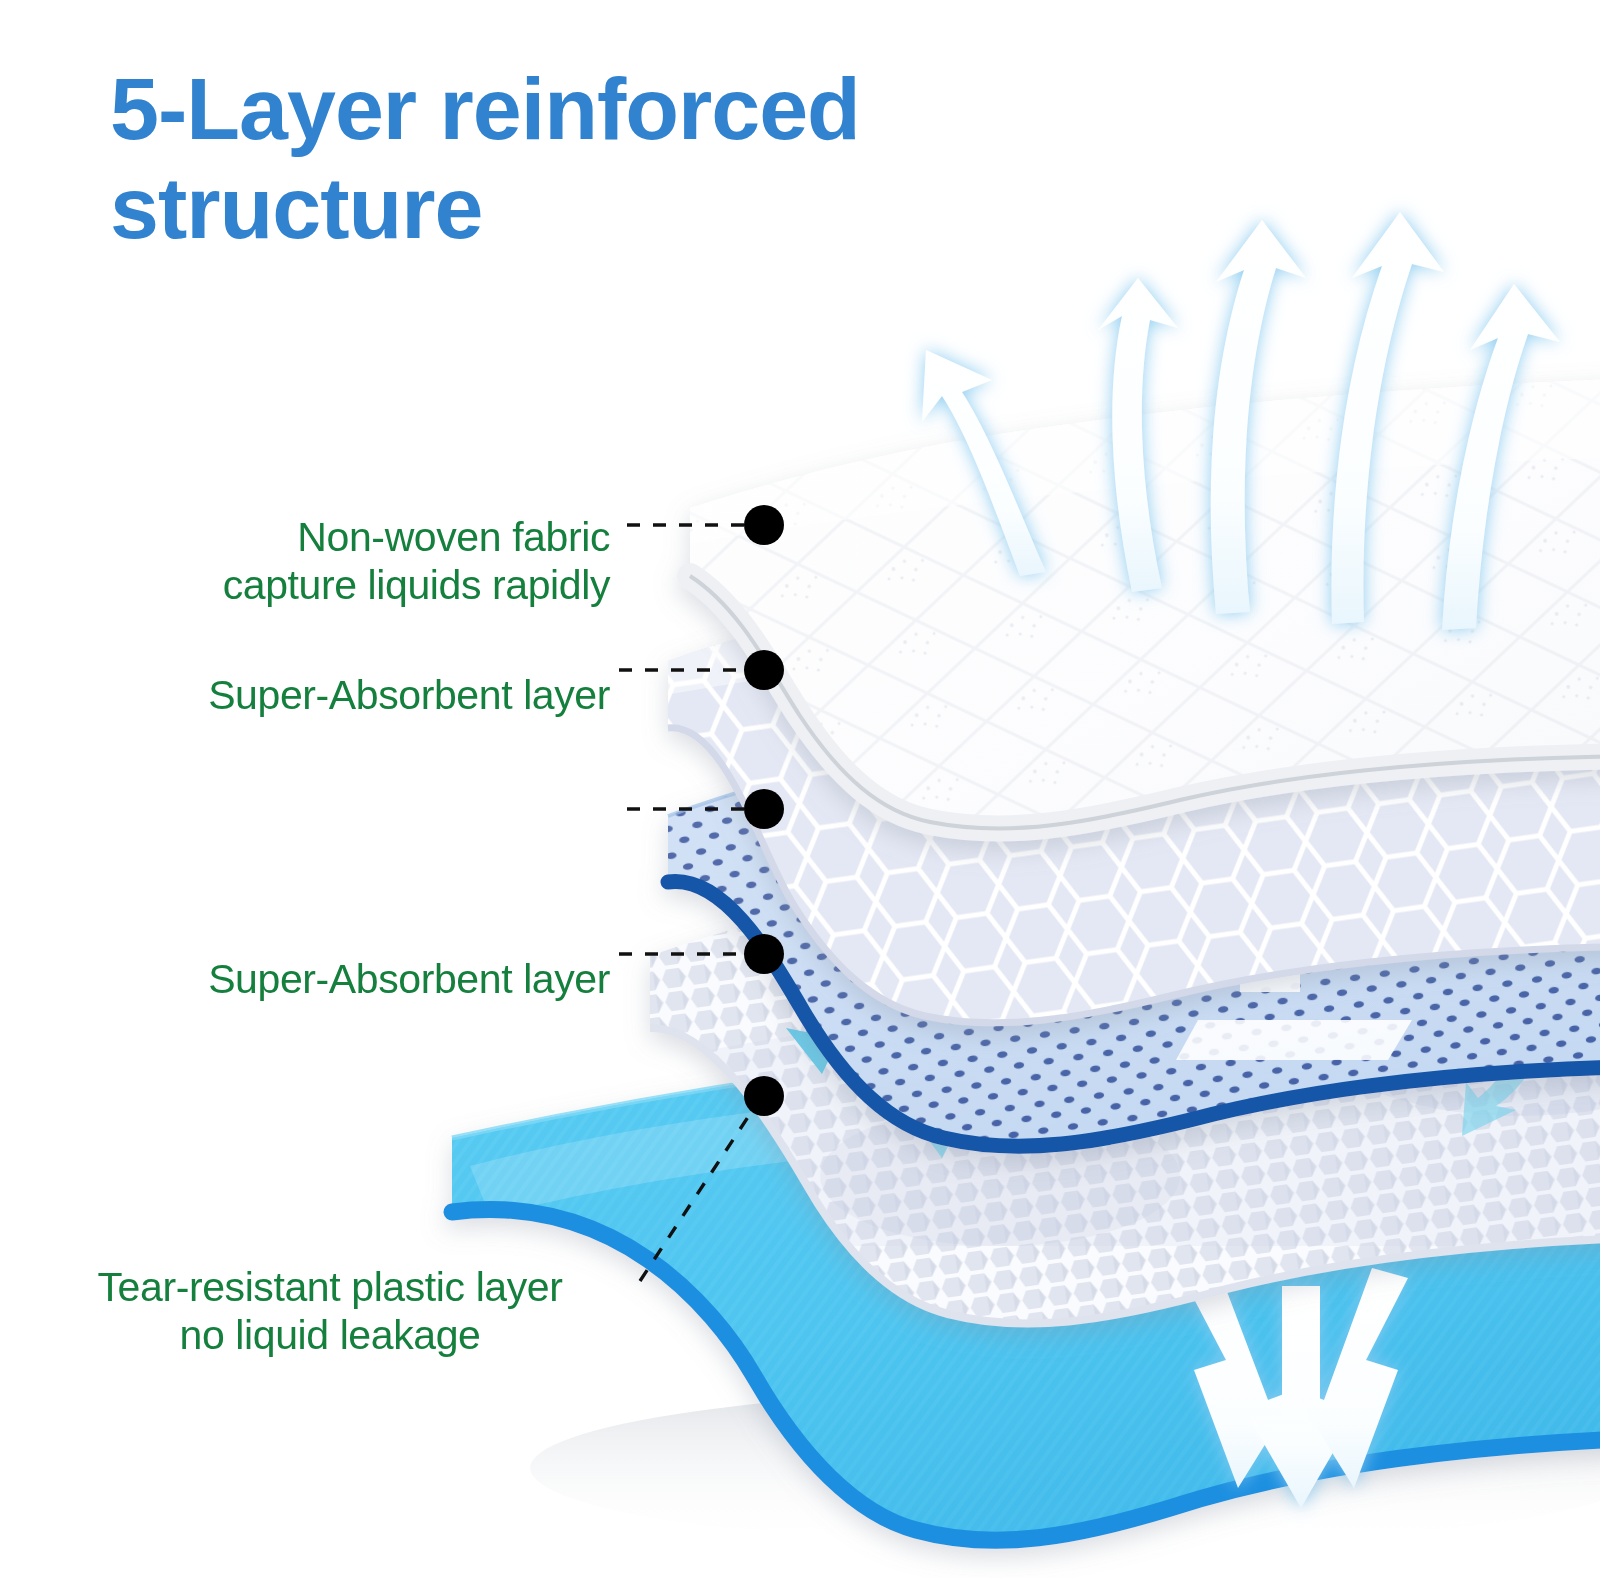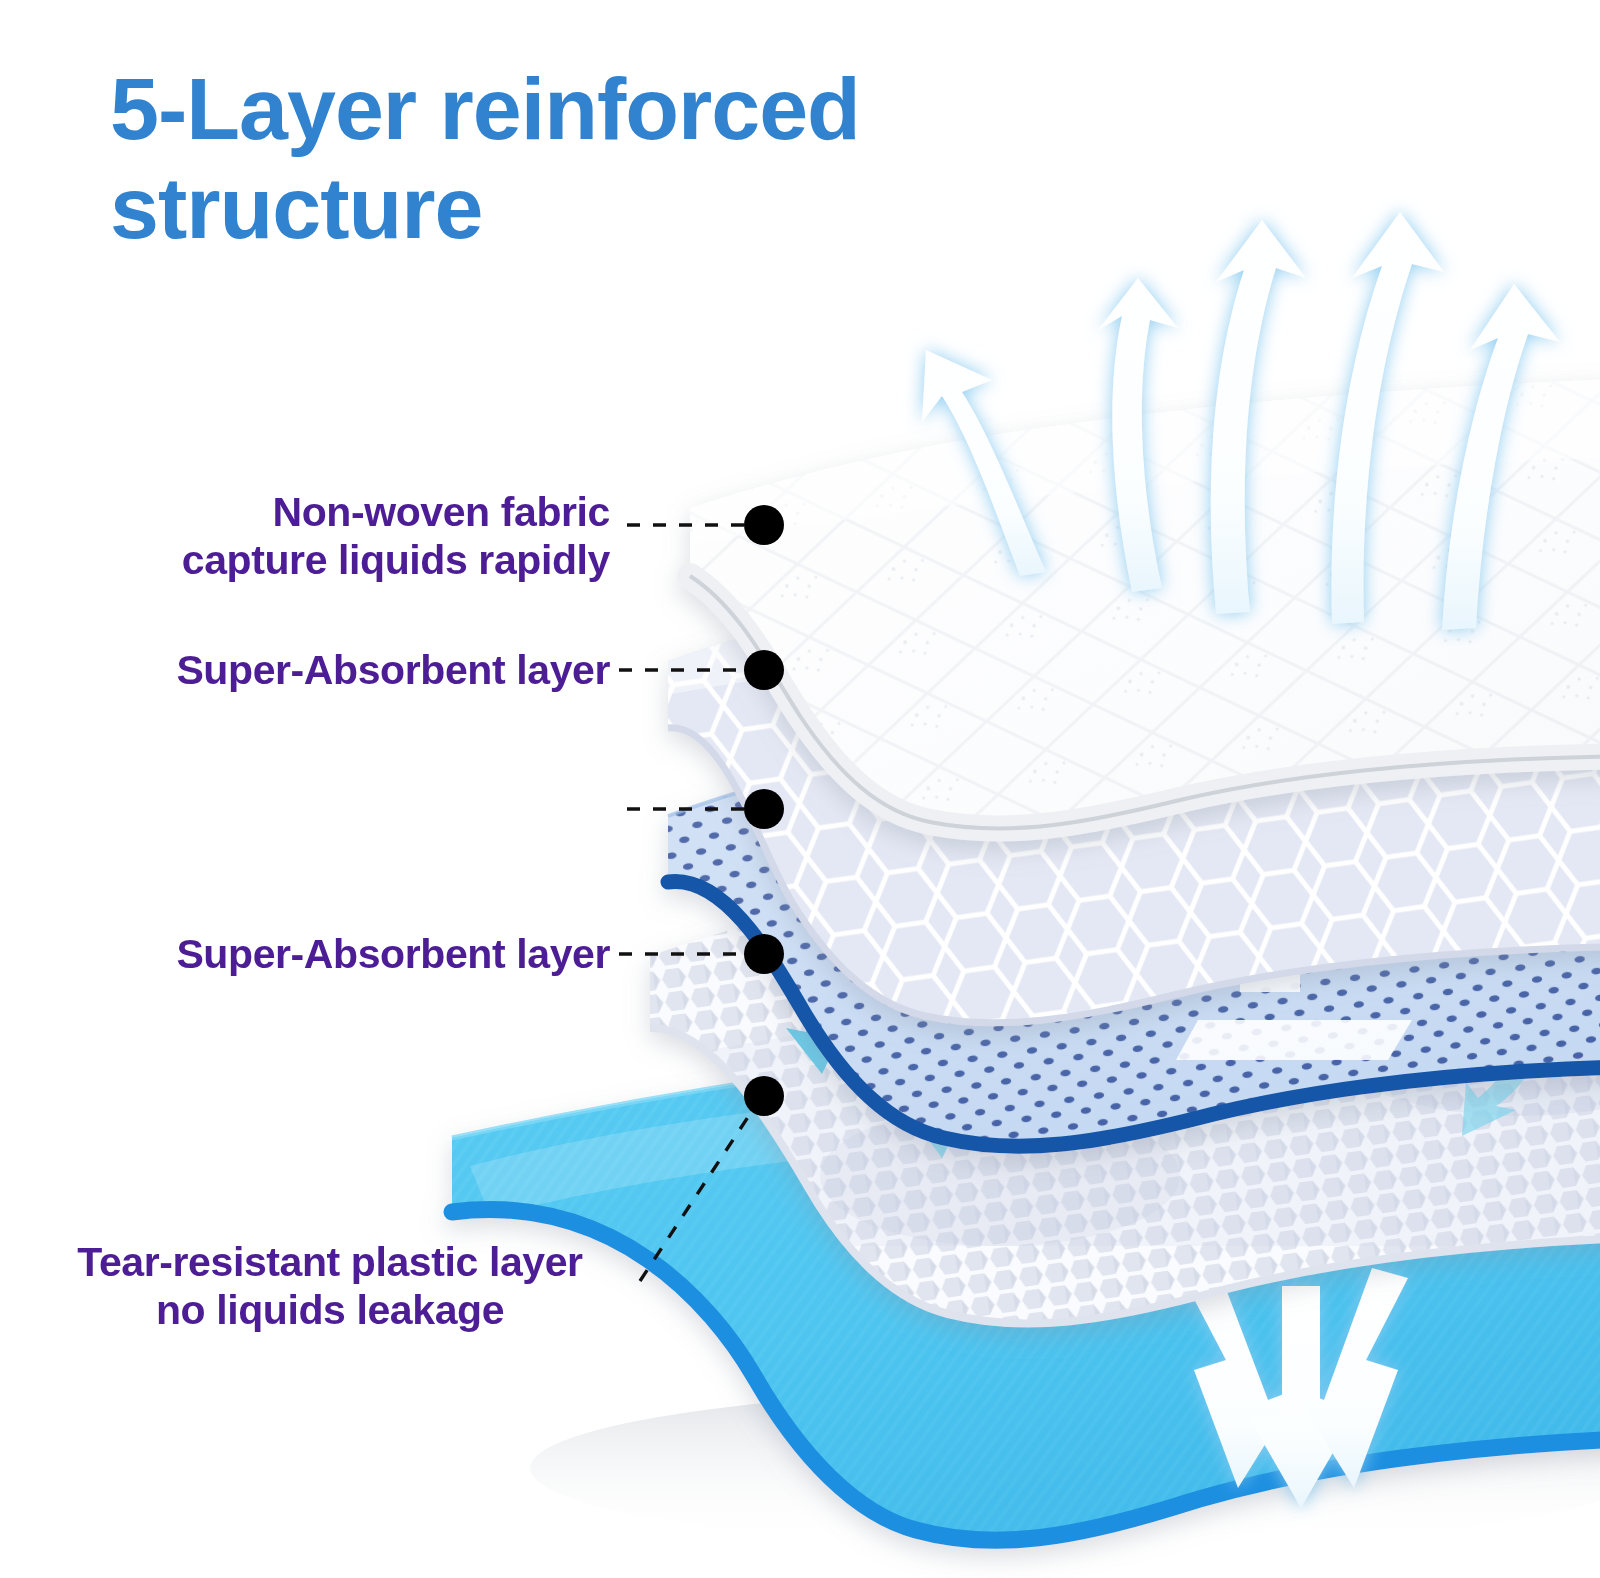--- a/index.html
+++ b/index.html
@@ -21,26 +21,27 @@
     font-weight:700;
     line-height:1.12;
     letter-spacing:-1px;
     color:#3183cf;
     white-space:pre-line;
   }
 
   
   .label{
     position:absolute;
-    color:#4c1d95;
+    color:#15803d;
     font-size:41px;
     line-height:1.18;
     letter-spacing:-0.4px;
     white-space:pre-line;
-    font-weight:700;
+    font-weight:400;
+    margin-top:25px;
   }
   .label.r{text-align:right;}
   .label.c{text-align:center;}
 
   
   .art{position:absolute;left:0;top:0;width:1600px;height:1578px;}
 </style>
 </head>
 <body>
 
@@ -313,15 +314,15 @@
 
   <div class="label r" style="left:140px; top:472px; width:470px;">Non-woven fabric
 capture liquids rapidly</div>
 
   <div class="label r" style="left:130px; top:630px; width:480px;">Super-Absorbent layer</div>
 
 
   <div class="label r" style="left:130px; top:914px; width:480px;">Super-Absorbent layer</div>
 
   <div class="label c" style="left:40px; top:1222px; width:580px;">Tear-resistant plastic layer
-no liquids leakage</div>
+no liquid leakage</div>
 
 </div>
 
 </body></html>

